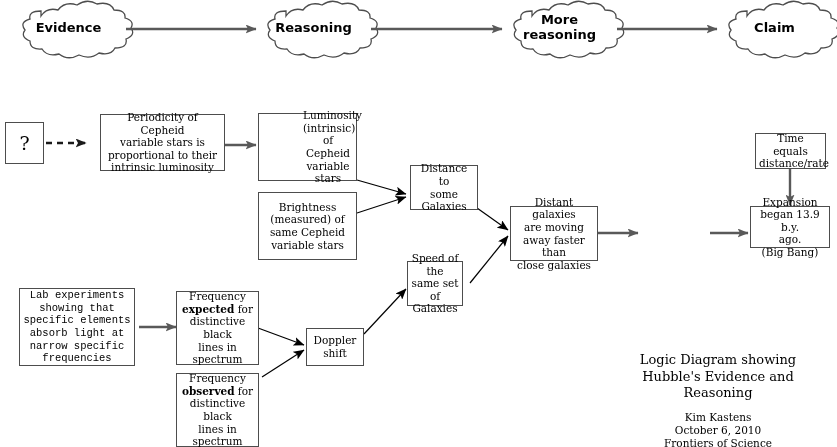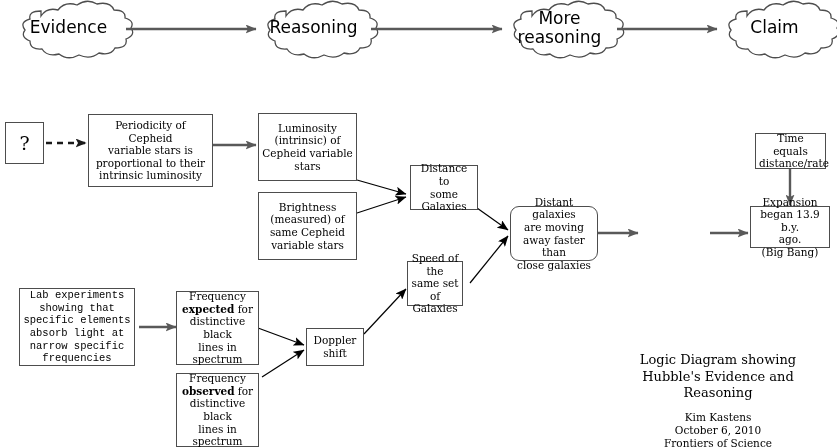--- a/index.html
+++ b/index.html
@@ -23,24 +23,25 @@
     height: 447px;
   }
   
   .cloud-label {
     position: absolute;
     display: flex;
     align-items: center;
     justify-content: center;
     text-align: center;
     font-family: "DejaVu Sans", "Liberation Sans", sans-serif;
-    font-size: 17px;
+    font-size: 13px;
     color: #000000;
     line-height: 1.12;
     pointer-events: none;
+    font-weight: bold;
   }
   
   .node {
     position: absolute;
     box-sizing: border-box;
     border: 1.5px solid #4d4d4d;
     background: #ffffff;
     display: flex;
     align-items: center;
     justify-content: center;
@@ -154,30 +155,30 @@
     </span>
   </div>
   <div class="cloud-label" style="left:718px; top:8px; width:113px; height:40px;text-align:right;">
     <span>Claim</span>
   </div>
 
   <div class="node thin qbox" style="left:5px; top:122px; width:39px; height:42px;">
     <span class="txt">?</span>
   </div>
 
-  <div class="node" style="left:88px; top:114px; width:125px; height:73px;">
+  <div class="node" style="left:100px; top:114px; width:125px; height:57px;">
     <span class="txt">
       <span>Periodicity of Cepheid</span><br>
       <span>variable stars is</span><br>
       <span>proportional to their</span><br>
       <span>intrinsic luminosity</span>
     </span>
   </div>
 
-  <div class="node" style="left:258px; top:113px; width:99px; height:68px;">
+  <div class="node" style="left:258px; top:113px; width:99px; height:68px;padding-left:44px;">
     <span class="txt">
       <span>Luminosity</span><br>
       <span>(intrinsic)  of</span><br>
       <span>Cepheid variable</span><br>
       <span>stars</span>
     </span>
   </div>
 
   <div class="node" style="left:258px; top:192px; width:99px; height:68px;">
     <span class="txt">
@@ -197,21 +198,21 @@
   </div>
 
   <div class="node" style="left:407px; top:261px; width:56px; height:45px;">
     <span class="txt">
       <span>Speed of  the</span><br>
       <span>same set of</span><br>
       <span>Galaxies</span>
     </span>
   </div>
 
-  <div class="node" style="left:510px; top:206px; width:88px; height:55px;border-radius:9px;">
+  <div class="node" style="left:510px; top:206px; width:88px; height:55px;">
     <span class="txt">
       <span>Distant galaxies</span><br>
       <span>are moving</span><br>
       <span>away faster than</span><br>
       <span>close galaxies</span>
     </span>
   </div>
 
 
   <div class="node" style="left:755px; top:133px; width:71px; height:36px;">

